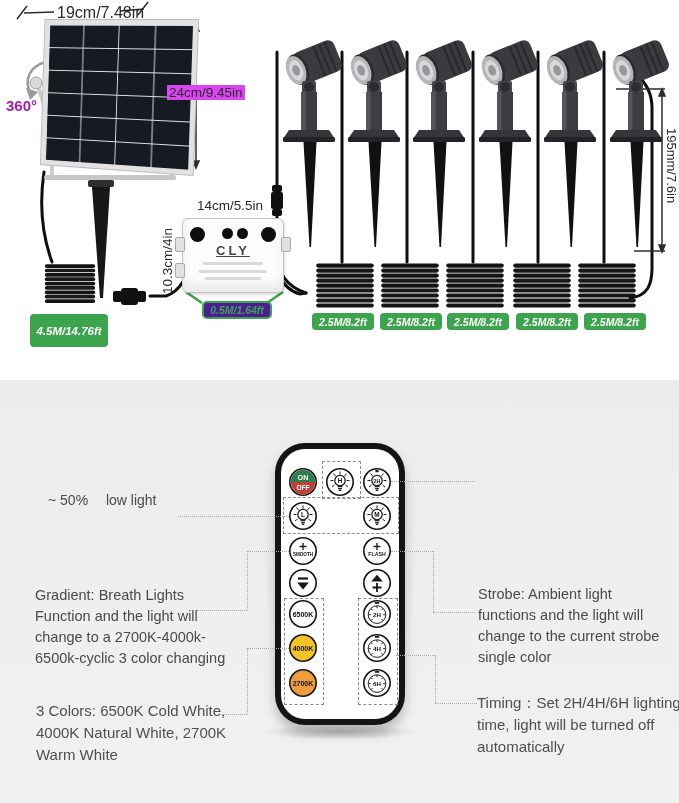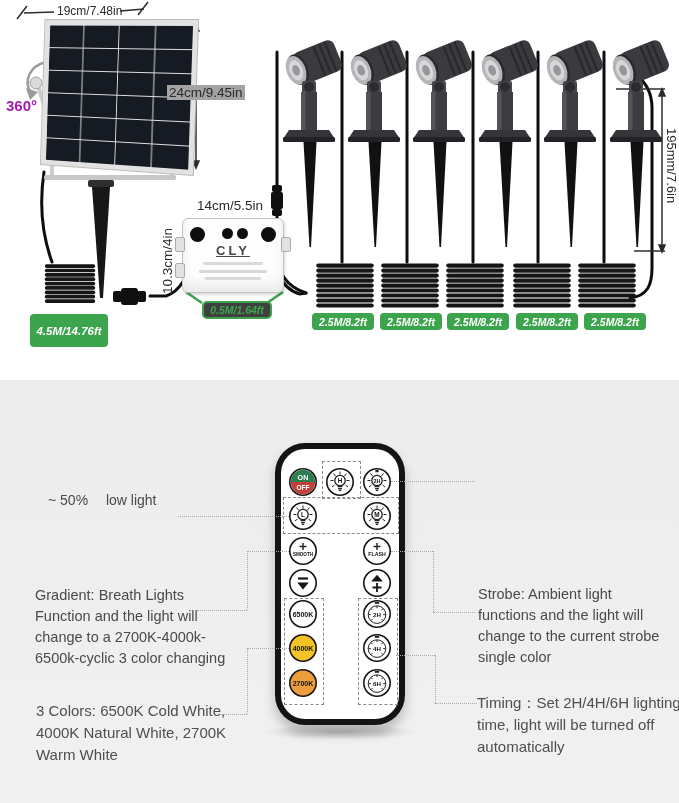--- a/index.html
+++ b/index.html
@@ -23,21 +23,21 @@
     border:1px solid #c3c3c3;border-radius:6px;
     box-shadow:inset 0 -8px 12px rgba(0,0,0,.08),1px 2px 3px rgba(0,0,0,.15);}
   .port{position:absolute;background:#0e0e0e;border-radius:50%;}
   .tab{position:absolute;width:8px;height:13px;background:#e2e2e2;border:1px solid #ababab;border-radius:2px;}
   .brand{position:absolute;left:0;right:0;top:24px;text-align:center;
     font-weight:bold;font-size:13px;letter-spacing:3px;color:#474747;text-decoration:underline;}
   .decor{position:absolute;background:#d9d9d9;border-radius:1px;}
   .badge{display:flex;align-items:center;justify-content:center;
     background:#3DA44E;color:#fff;font-weight:bold;font-style:italic;
     border-radius:4px;white-space:nowrap;}
-  .badge.outline{background:#404040;color:#3DA44E;border:2px solid #3DA44E;border-radius:5px;}
+  .badge.outline{background:#4c1d95;color:#3DA44E;border:2px solid #3DA44E;border-radius:5px;}
   
   .gray-bg{left:0;top:380px;width:679px;height:423px;
     background:linear-gradient(180deg,#ececec,#f1f1f1);}
   .remote-body{left:275px;top:443px;width:130px;height:282px;background:#141414;
     border-radius:30px;box-shadow:0 8px 12px rgba(0,0,0,.22);}
   .remote-face{left:281px;top:449px;width:118px;height:270px;background:#fff;border-radius:24px;}
   .remote-shadow{left:262px;top:724px;width:156px;height:16px;
     background:radial-gradient(ellipse at center,rgba(0,0,0,.22),rgba(0,0,0,0) 70%);}
   .rbtn{width:28px;height:28px;text-align:right;}
   .rbtn svg{display:block;}
@@ -174,22 +174,22 @@
     <div class="port" style="left:7px;top:8px;width:15px;height:15px"></div>
     <div class="port" style="right:7px;top:8px;width:15px;height:15px"></div>
     <div class="port" style="left:39px;top:9px;width:11px;height:11px"></div>
     <div class="port" style="left:54px;top:9px;width:11px;height:11px"></div>
     <div class="brand">CLY</div>
     <div class="decor" style="left:20px;top:43px;width:60px;height:3px"></div>
     <div class="decor" style="left:16px;top:51px;width:68px;height:2.5px"></div>
     <div class="decor" style="left:22px;top:58px;width:56px;height:2.5px"></div>
   </div>
 
-  <div class="abs meas" style="left:57px;top:4px;font-size:12px">19cm/7.48in</div>
-  <div class="abs meas" style="left:167px;top:85px;background:#a3a3a3;padding:0 2px">24cm/9.45in</div>
+  <div class="abs meas" style="left:57px;top:4px;font-size:16px">19cm/7.48in</div>
+  <div class="abs meas" style="left:167px;top:85px;background:#d946ef;padding:0 2px">24cm/9.45in</div>
   <div class="abs rot360" style="left:6px;top:97px">360°</div>
   <div class="abs meas" style="left:197px;top:198px">14cm/5.5in</div>
   <div class="abs meas vert flip" style="left:160px;top:228px">10.3cm/4in</div>
   <div class="abs meas vert" style="left:664px;top:128px;font-size:13px">195mm/7.6in</div>
 
   <div class="abs badge" style="left:30px;top:314px;width:78px;height:33px;font-size:11.5px">4.5M/14.76ft</div>
   <div class="abs badge outline" style="left:202px;top:301px;width:66px;height:14px;font-size:10.5px">0.5M/1.64ft</div>
   <div class="abs badge" style="left:312px;top:313px;width:62px;height:17px;font-size:10.5px">2.5M/8.2ft</div>
   <div class="abs badge" style="left:380px;top:313px;width:62px;height:17px;font-size:10.5px">2.5M/8.2ft</div>
   <div class="abs badge" style="left:447px;top:313px;width:62px;height:17px;font-size:10.5px">2.5M/8.2ft</div>

